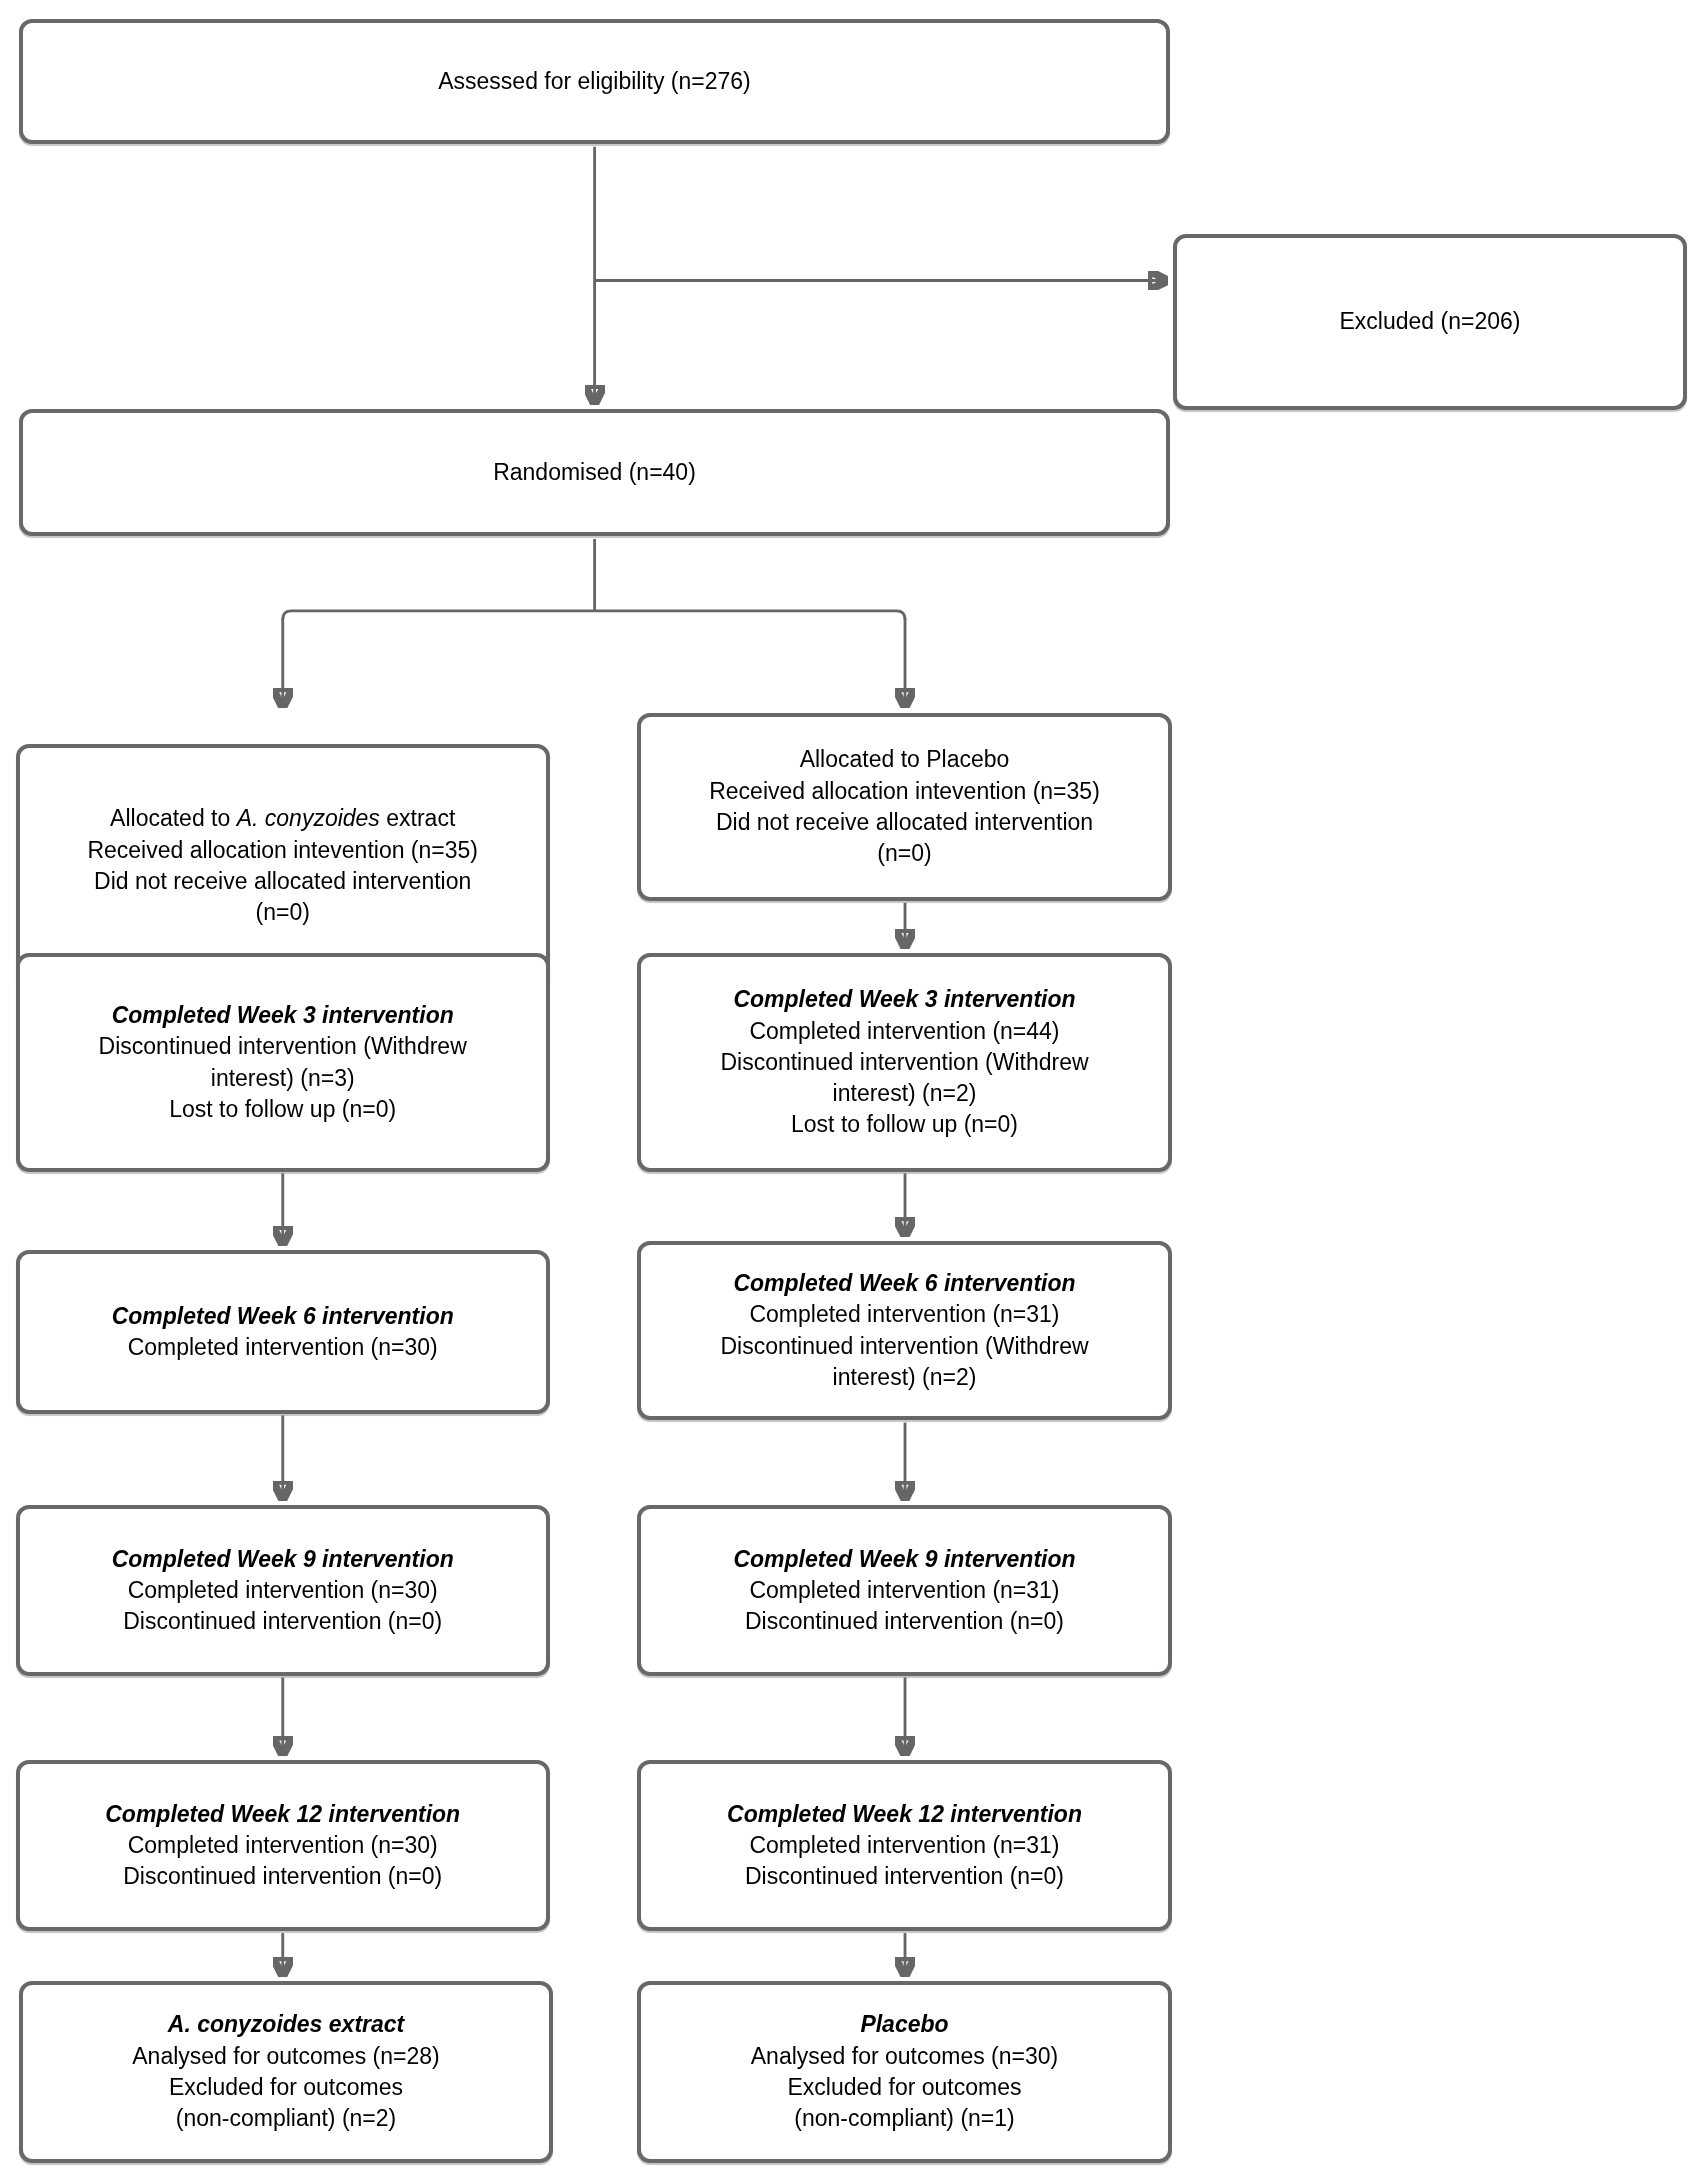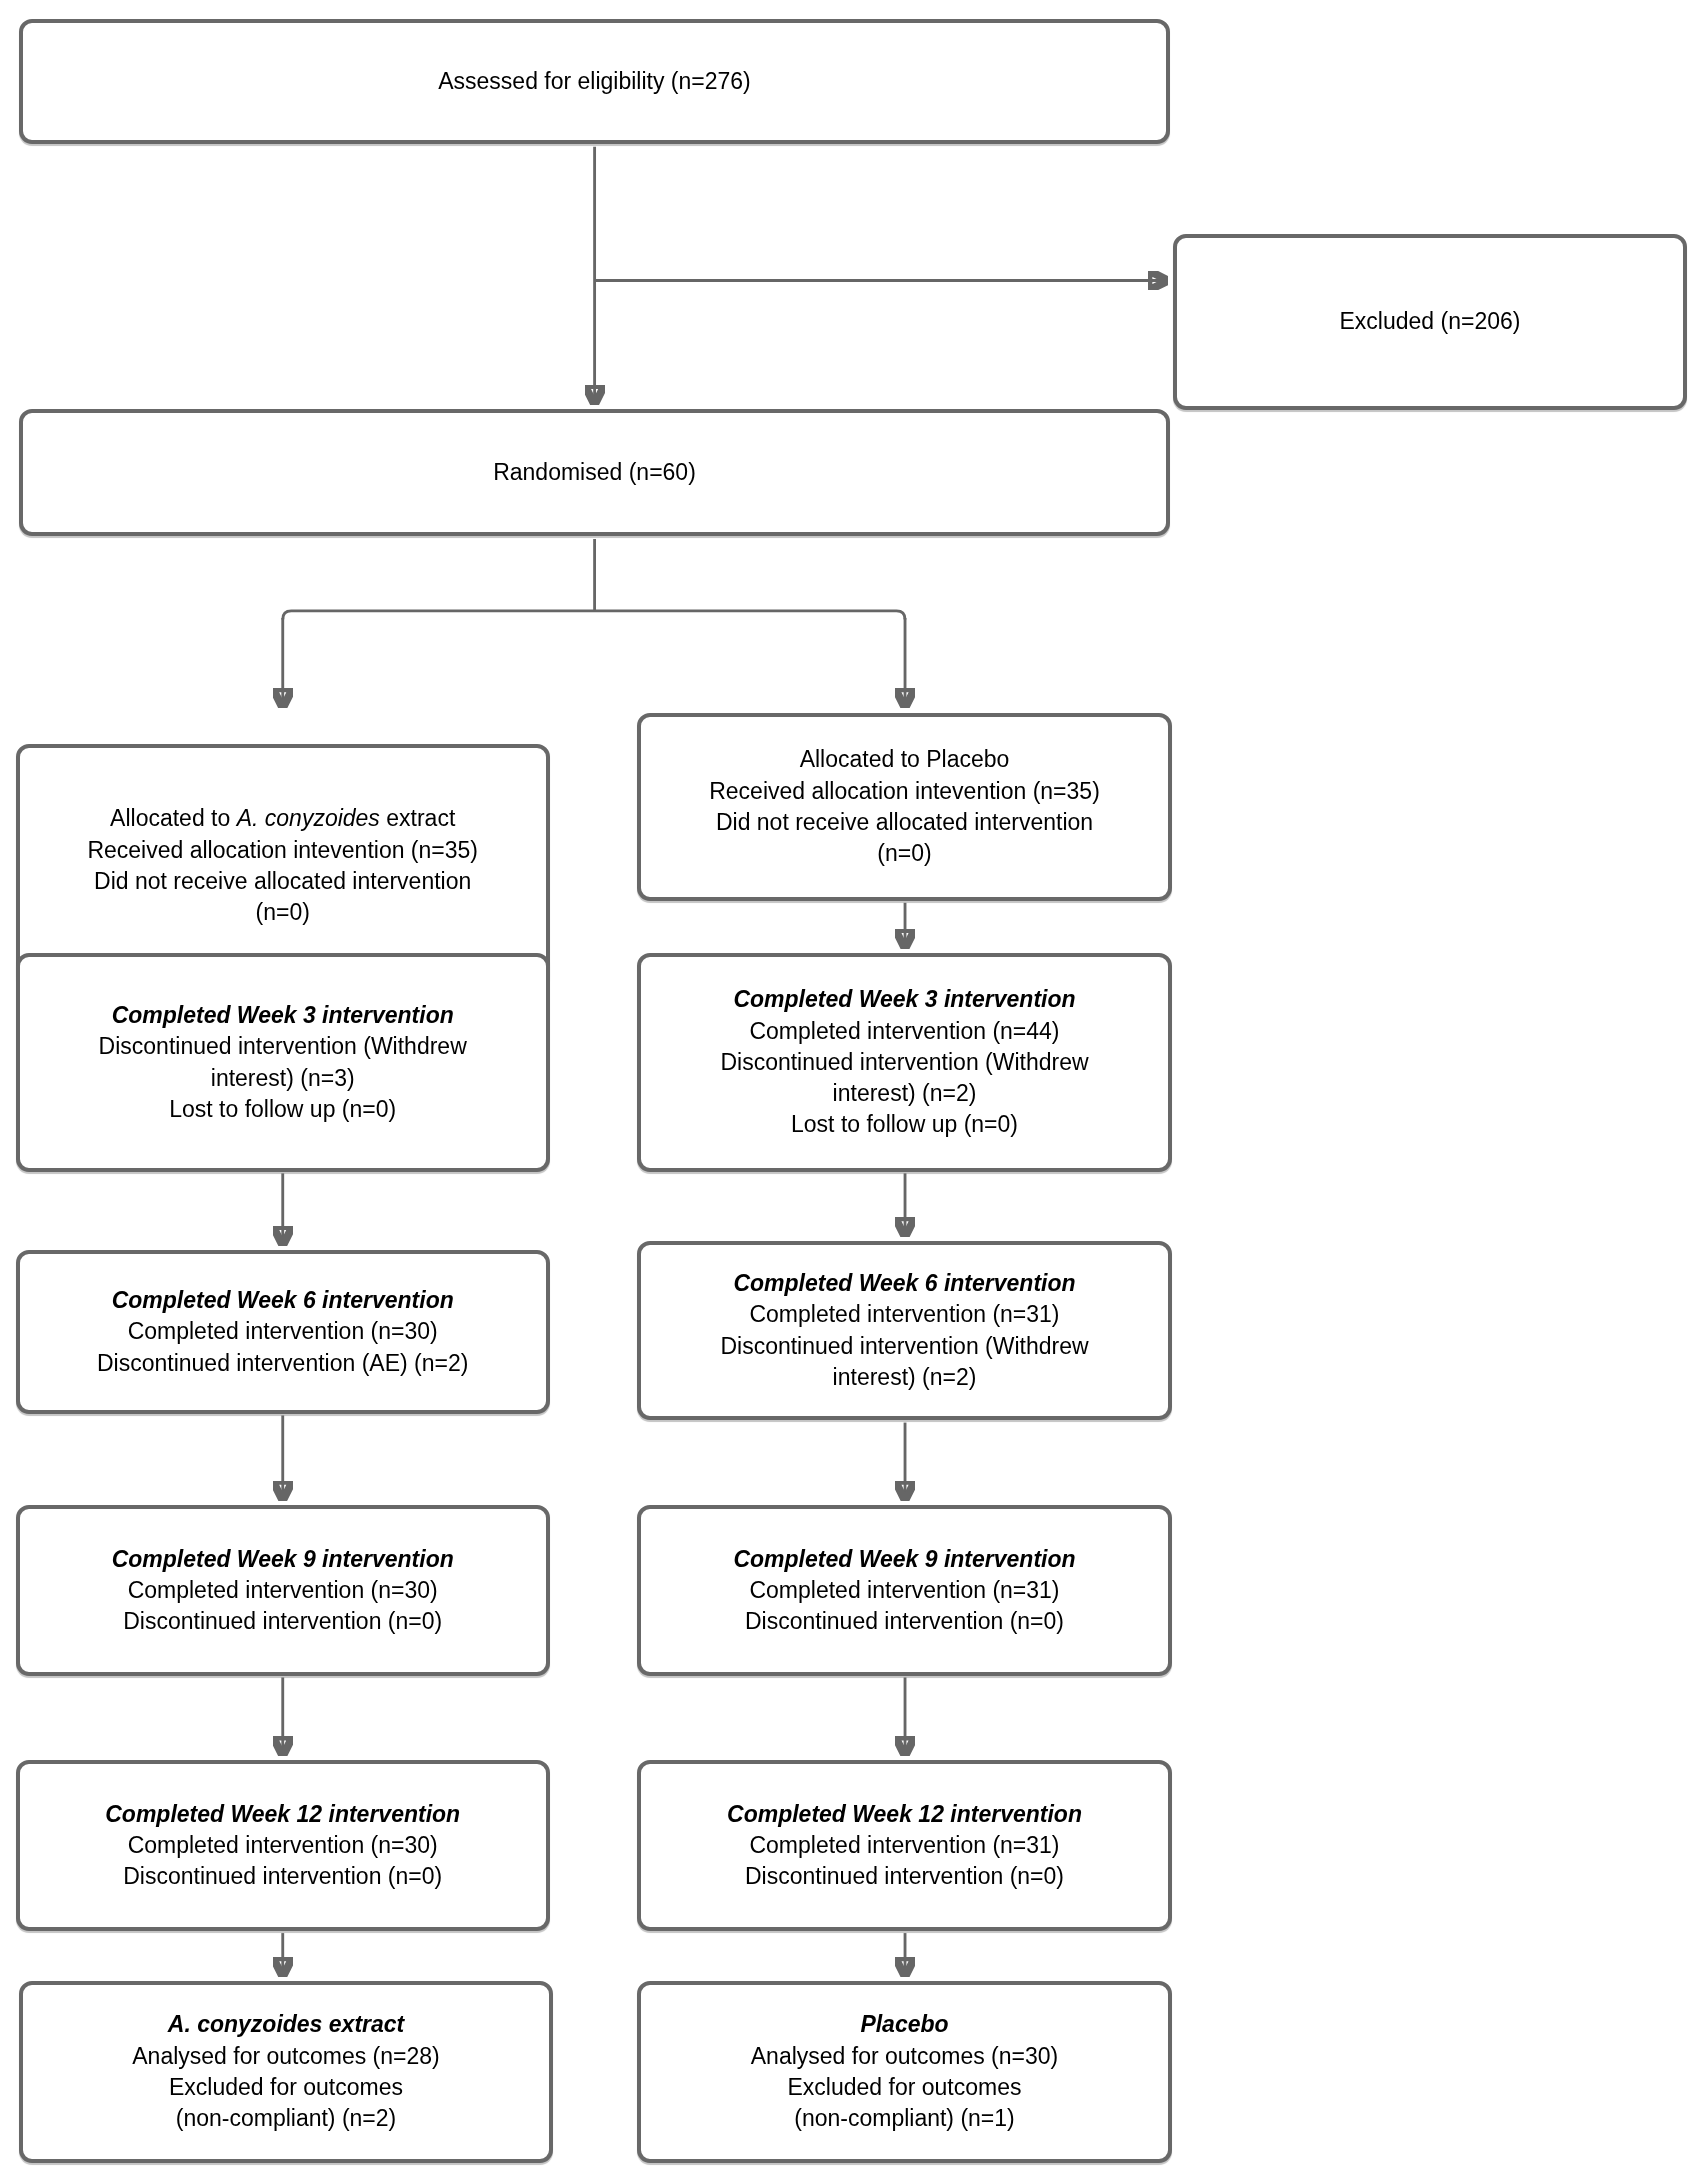--- a/index.html
+++ b/index.html
@@ -83,21 +83,21 @@
 
   <div class="box" style="left:19px; top:19px; width:1151px; height:125px;">
     <div class="line">Assessed for eligibility (n=276)</div>
   </div>
 
   <div class="box" style="left:1173px; top:194px; width:514px; height:176px;margin-top:40px;">
     <div class="line">Excluded (n=206)</div>
   </div>
 
   <div class="box" style="left:19px; top:409px; width:1151px; height:127px;">
-    <div class="line">Randomised (n=60)</div>
+    <div class="line">Randomised (n=40)</div>
   </div>
 
   <div class="box" style="left:15.7px; top:744px; width:534px; height:244px;">
     <div class="line"><span>Allocated to </span><span class="em">A. conyzoides</span><span> extract</span></div>
     <div class="line">Received allocation intevention (n=35)</div>
     <div class="line">Did not receive allocated intervention</div>
     <div class="line">(n=0)</div>
   </div>
 
   <div class="box" style="left:637px; top:713px; width:535px; height:188px;">
@@ -118,21 +118,20 @@
     <div class="line heading">Completed Week 3 intervention</div>
     <div class="line">Completed intervention (n=44)</div>
     <div class="line">Discontinued intervention (Withdrew</div>
     <div class="line">interest) (n=2)</div>
     <div class="line">Lost to follow up (n=0)</div>
   </div>
 
   <div class="box" style="left:15.7px; top:1250px; width:534px; height:164px;">
     <div class="line heading">Completed Week 6 intervention</div>
     <div class="line">Completed intervention (n=30)</div>
-    <div class="line">Discontinued intervention (AE) (n=2)</div>
   </div>
 
   <div class="box" style="left:637px; top:1241px; width:535px; height:179px;">
     <div class="line heading">Completed Week 6 intervention</div>
     <div class="line">Completed intervention (n=31)</div>
     <div class="line">Discontinued intervention (Withdrew</div>
     <div class="line">interest) (n=2)</div>
   </div>
 
   <div class="box" style="left:15.7px; top:1505px; width:534px; height:171px;">

